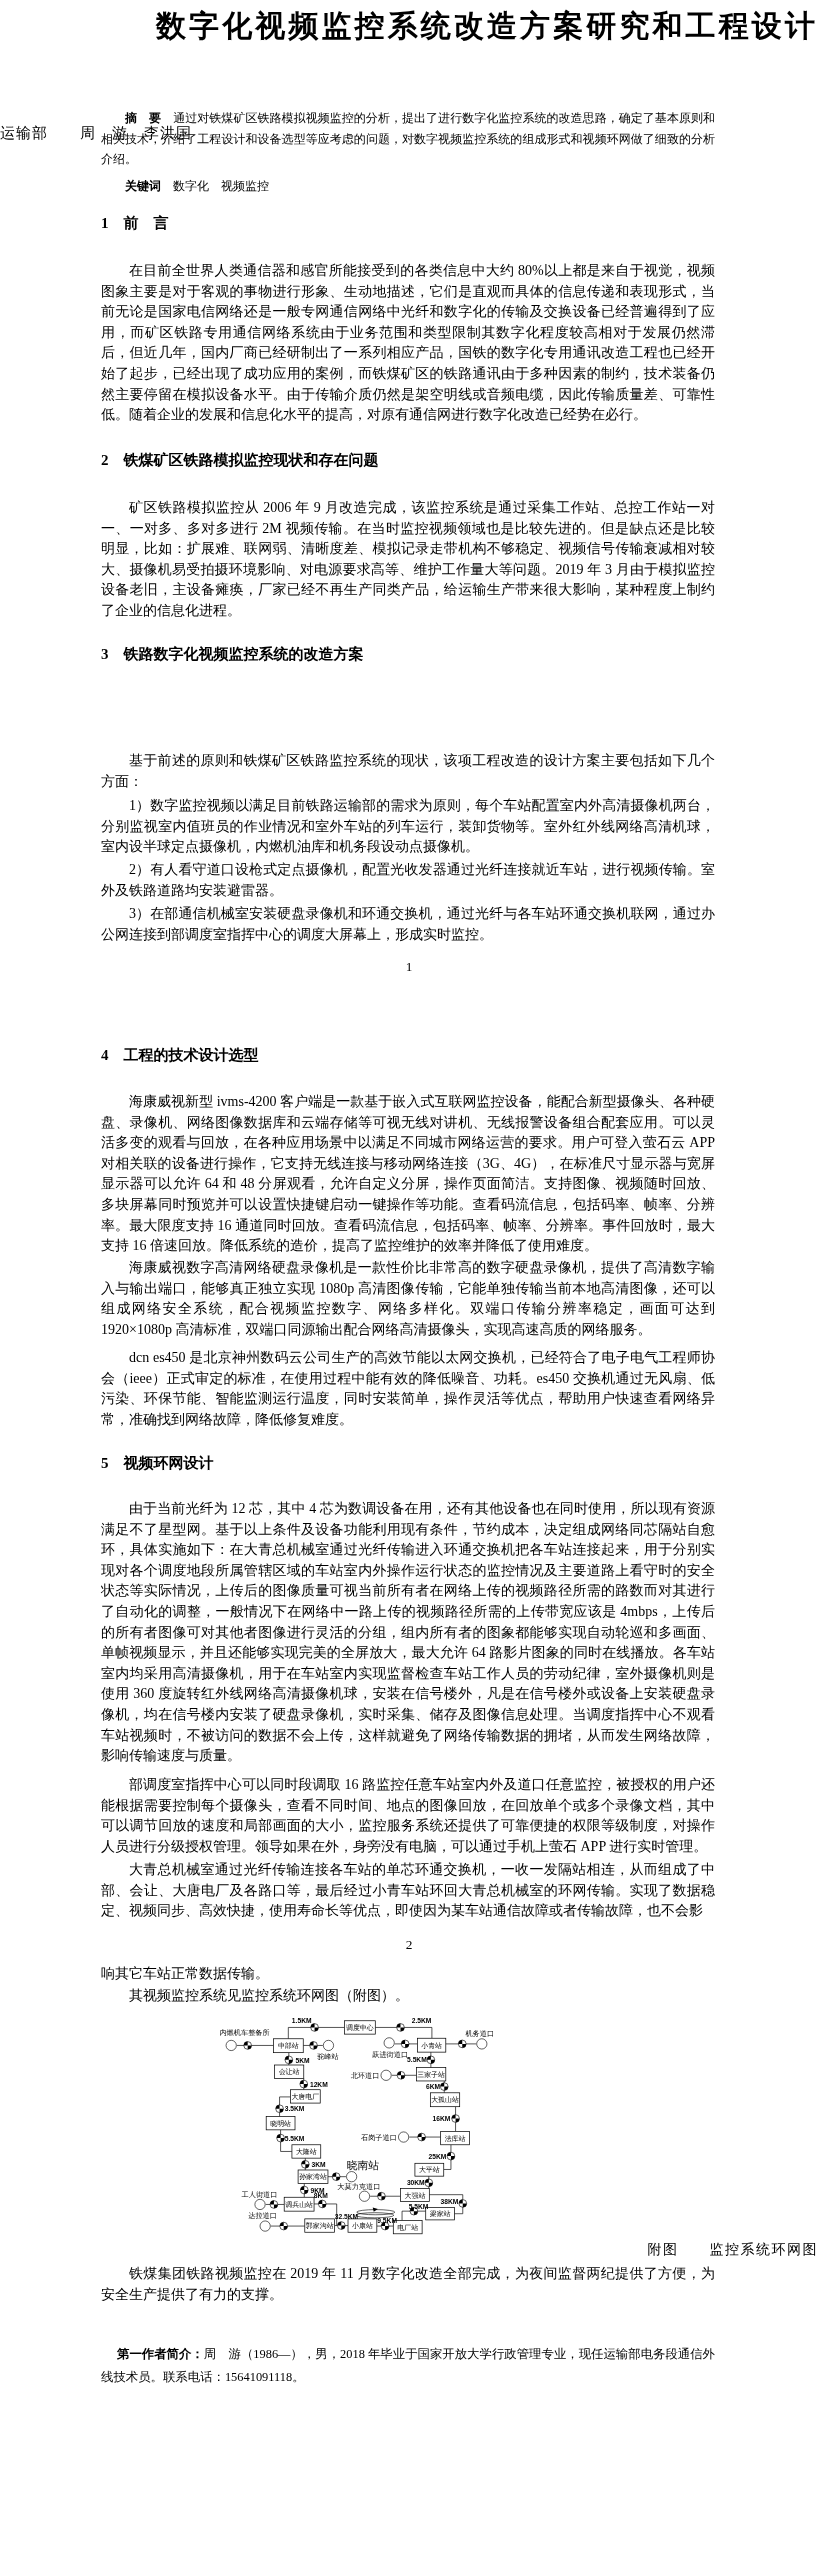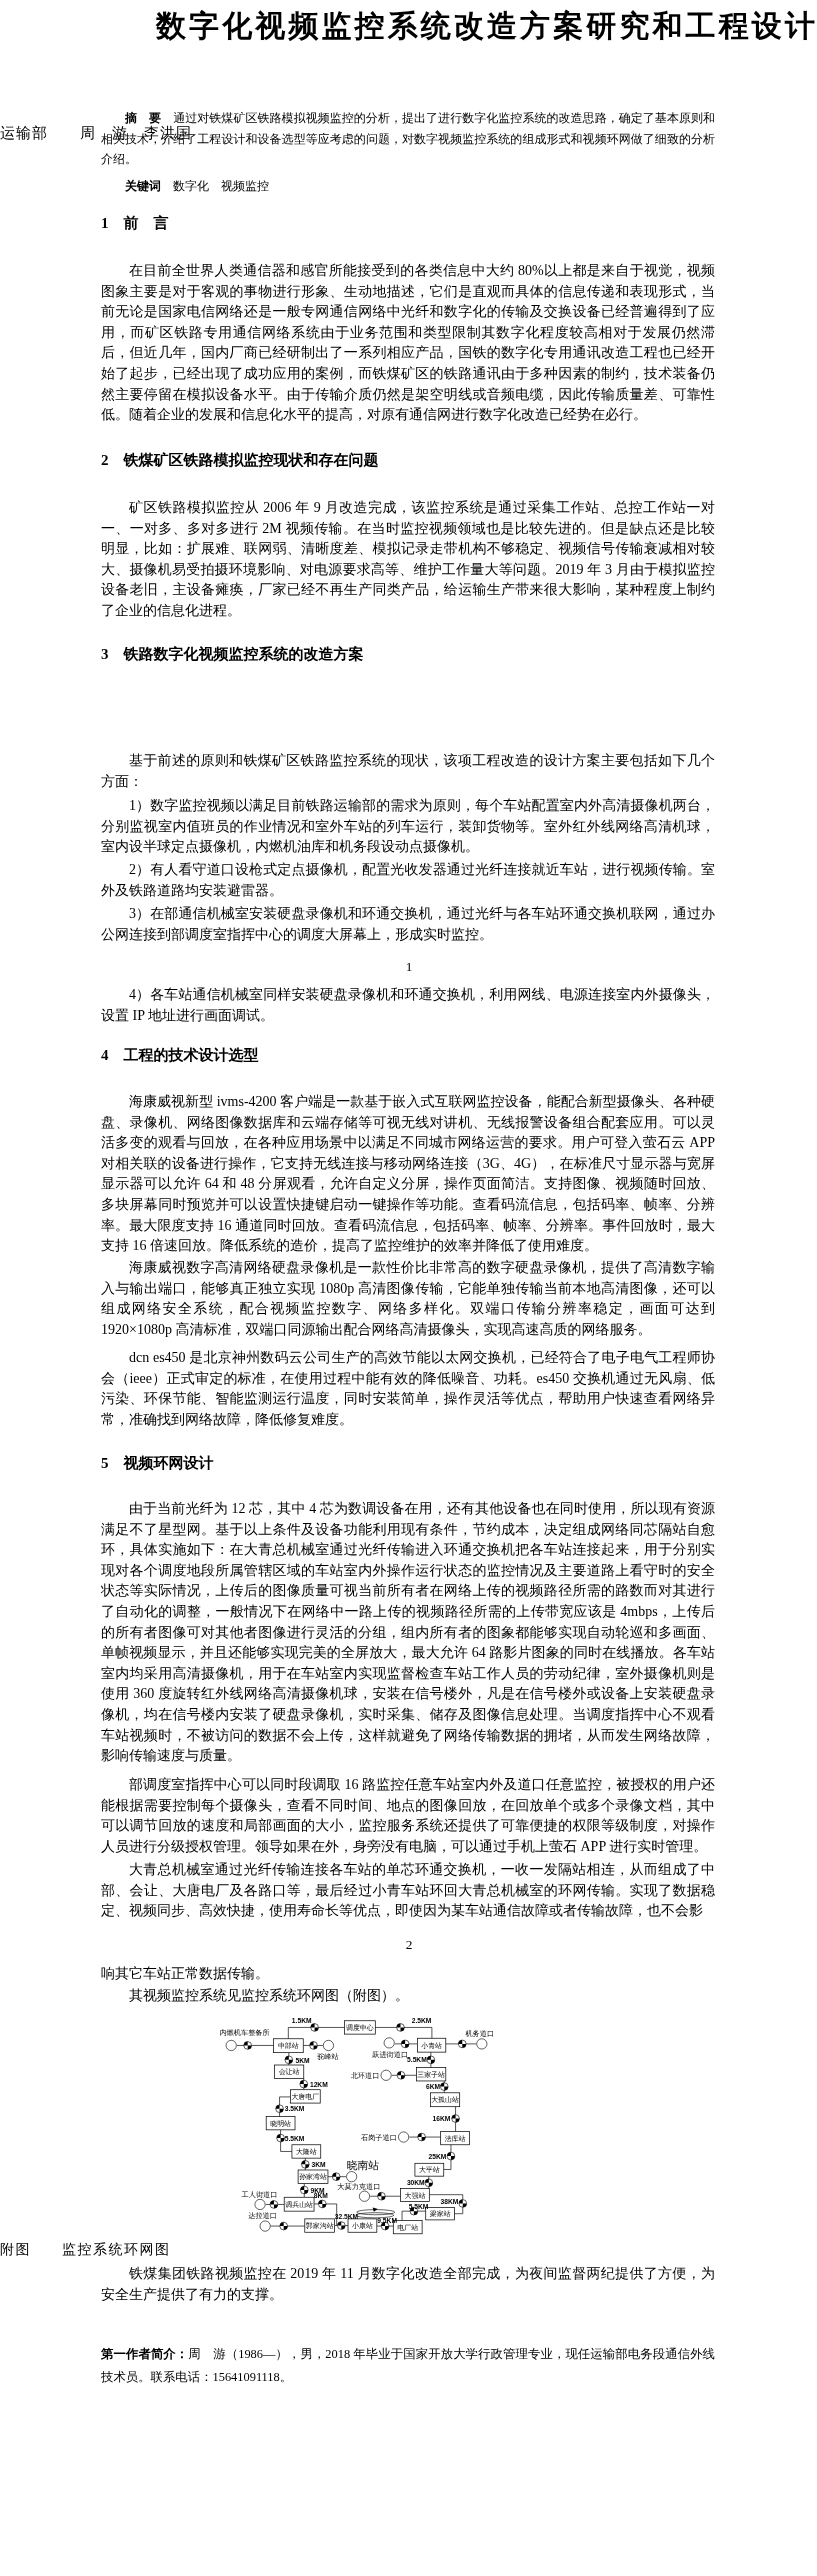--- a/index.html
+++ b/index.html
@@ -32,28 +32,28 @@
   .para{
     position:absolute;left:101px;width:614px;margin:0;
     font-size:14px;line-height:20.6px;text-align:justify;text-indent:2em;
   }
   .noindent{text-indent:0;}
   .pagenum{
     position:absolute;left:0;width:100%;text-align:center;
     font-size:13.4px;
   }
   .caption{
-    position:absolute;top:2241px;left:0;width:100%;text-align:left;
+    position:absolute;top:2241px;left:0;width:100%;text-align:right;
     font-size:14px;letter-spacing:1.5px;font-family:Liberation Mono, monospace;
   }
   .bio{
     position:absolute;top:2343px;left:101px;width:614px;margin:0;
     font-size:12.4px;line-height:23px;text-align:justify;
   }
-  .bio b{font-weight:bold;}
+  .bio b{font-weight:bold;margin-left:16px;}
   .diagram-wrap{
     position:absolute;top:2012px;left:0;width:818px;height:229px;
   }
   svg text{fill:#000;}
   .dg-serif{font-family:"Liberation Serif","DejaVu Serif",serif;}
   .dg-sans{font-family:"Liberation Sans","DejaVu Sans",sans-serif;}
 </style>
 </head>
 <body>
 
@@ -74,21 +74,20 @@
   <p class="para" style="top:498px">矿区铁路模拟监控从 2006 年 9 月改造完成，该监控系统是通过采集工作站、总控工作站一对一、一对多、多对多进行 2M 视频传输。在当时监控视频领域也是比较先进的。但是缺点还是比较明显，比如：扩展难、联网弱、清晰度差、模拟记录走带机构不够稳定、视频信号传输衰减相对较大、摄像机易受拍摄环境影响、对电源要求高等、维护工作量大等问题。2019 年 3 月由于模拟监控设备老旧，主设备瘫痪，厂家已经不再生产同类产品，给运输生产带来很大影响，某种程度上制约了企业的信息化进程。</p>
 
   <h2 class="heading" style="top:645px">3　铁路数字化视频监控系统的改造方案</h2>
   <p class="para" style="top:751px">基于前述的原则和铁煤矿区铁路监控系统的现状，该项工程改造的设计方案主要包括如下几个方面：</p>
   <p class="para" style="top:796px">1）数字监控视频以满足目前铁路运输部的需求为原则，每个车站配置室内外高清摄像机两台，分别监视室内值班员的作业情况和室外车站的列车运行，装卸货物等。室外红外线网络高清机球，室内设半球定点摄像机，内燃机油库和机务段设动点摄像机。</p>
   <p class="para" style="top:860px">2）有人看守道口设枪式定点摄像机，配置光收发器通过光纤连接就近车站，进行视频传输。室外及铁路道路均安装避雷器。</p>
   <p class="para" style="top:904px">3）在部通信机械室安装硬盘录像机和环通交换机，通过光纤与各车站环通交换机联网，通过办公网连接到部调度室指挥中心的调度大屏幕上，形成实时监控。</p>
 
   <div class="pagenum" style="top:959px">1</div>
 
-  <p class="para" style="top:985px">4）各车站通信机械室同样安装硬盘录像机和环通交换机，利用网线、电源连接室内外摄像头，设置 IP 地址进行画面调试。</p>
 
   <h2 class="heading" style="top:1046px">4　工程的技术设计选型</h2>
   <p class="para" style="top:1092px">海康威视新型 ivms-4200 客户端是一款基于嵌入式互联网监控设备，能配合新型摄像头、各种硬盘、录像机、网络图像数据库和云端存储等可视无线对讲机、无线报警设备组合配套应用。可以灵活多变的观看与回放，在各种应用场景中以满足不同城市网络运营的要求。用户可登入萤石云 APP 对相关联的设备进行操作，它支持无线连接与移动网络连接（3G、4G），在标准尺寸显示器与宽屏显示器可以允许 64 和 48 分屏观看，允许自定义分屏，操作页面简洁。支持图像、视频随时回放、多块屏幕同时预览并可以设置快捷键启动一键操作等功能。查看码流信息，包括码率、帧率、分辨率。最大限度支持 16 通道同时回放。查看码流信息，包括码率、帧率、分辨率。事件回放时，最大支持 16 倍速回放。降低系统的造价，提高了监控维护的效率并降低了使用难度。</p>
   <p class="para" style="top:1258px">海康威视数字高清网络硬盘录像机是一款性价比非常高的数字硬盘录像机，提供了高清数字输入与输出端口，能够真正独立实现 1080p 高清图像传输，它能单独传输当前本地高清图像，还可以组成网络安全系统，配合视频监控数字、网络多样化。双端口传输分辨率稳定，画面可达到 1920×1080p 高清标准，双端口同源输出配合网络高清摄像头，实现高速高质的网络服务。</p>
   <p class="para" style="top:1348px">dcn es450 是北京神州数码云公司生产的高效节能以太网交换机，已经符合了电子电气工程师协会（ieee）正式审定的标准，在使用过程中能有效的降低噪音、功耗。es450 交换机通过无风扇、低污染、环保节能、智能监测运行温度，同时安装简单，操作灵活等优点，帮助用户快速查看网络异常，准确找到网络故障，降低修复难度。</p>
 
   <h2 class="heading" style="top:1454px">5　视频环网设计</h2>
   <p class="para" style="top:1499px">由于当前光纤为 12 芯，其中 4 芯为数调设备在用，还有其他设备也在同时使用，所以现有资源满足不了星型网。基于以上条件及设备功能利用现有条件，节约成本，决定组成网络同芯隔站自愈环，具体实施如下：在大青总机械室通过光纤传输进入环通交换机把各车站连接起来，用于分别实现对各个调度地段所属管辖区域的车站室内外操作运行状态的监控情况及主要道路上看守时的安全状态等实际情况，上传后的图像质量可视当前所有者在网络上传的视频路径所需的路数而对其进行了自动化的调整，一般情况下在网络中一路上传的视频路径所需的上传带宽应该是 4mbps，上传后的所有者图像可对其他者图像进行灵活的分组，组内所有者的图象都能够实现自动轮巡和多画面、单帧视频显示，并且还能够实现完美的全屏放大，最大允许 64 路影片图象的同时在线播放。各车站室内均采用高清摄像机，用于在车站室内实现监督检查车站工作人员的劳动纪律，室外摄像机则是使用 360 度旋转红外线网络高清摄像机球，安装在信号楼外，凡是在信号楼外或设备上安装硬盘录像机，均在信号楼内安装了硬盘录像机，实时采集、储存及图像信息处理。当调度指挥中心不观看车站视频时，不被访问的数据不会上传，这样就避免了网络传输数据的拥堵，从而发生网络故障，影响传输速度与质量。</p>
   <p class="para" style="top:1775px">部调度室指挥中心可以同时段调取 16 路监控任意车站室内外及道口任意监控，被授权的用户还能根据需要控制每个摄像头，查看不同时间、地点的图像回放，在回放单个或多个录像文档，其中可以调节回放的速度和局部画面的大小，监控服务系统还提供了可靠便捷的权限等级制度，对操作人员进行分级授权管理。领导如果在外，身旁没有电脑，可以通过手机上萤石 APP 进行实时管理。</p>
   <p class="para" style="top:1860px">大青总机械室通过光纤传输连接各车站的单芯环通交换机，一收一发隔站相连，从而组成了中部、会让、大唐电厂及各路口等，最后经过小青车站环回大青总机械室的环网传输。实现了数据稳定、视频同步、高效快捷，使用寿命长等优点，即使因为某车站通信故障或者传输故障，也不会影</p>

